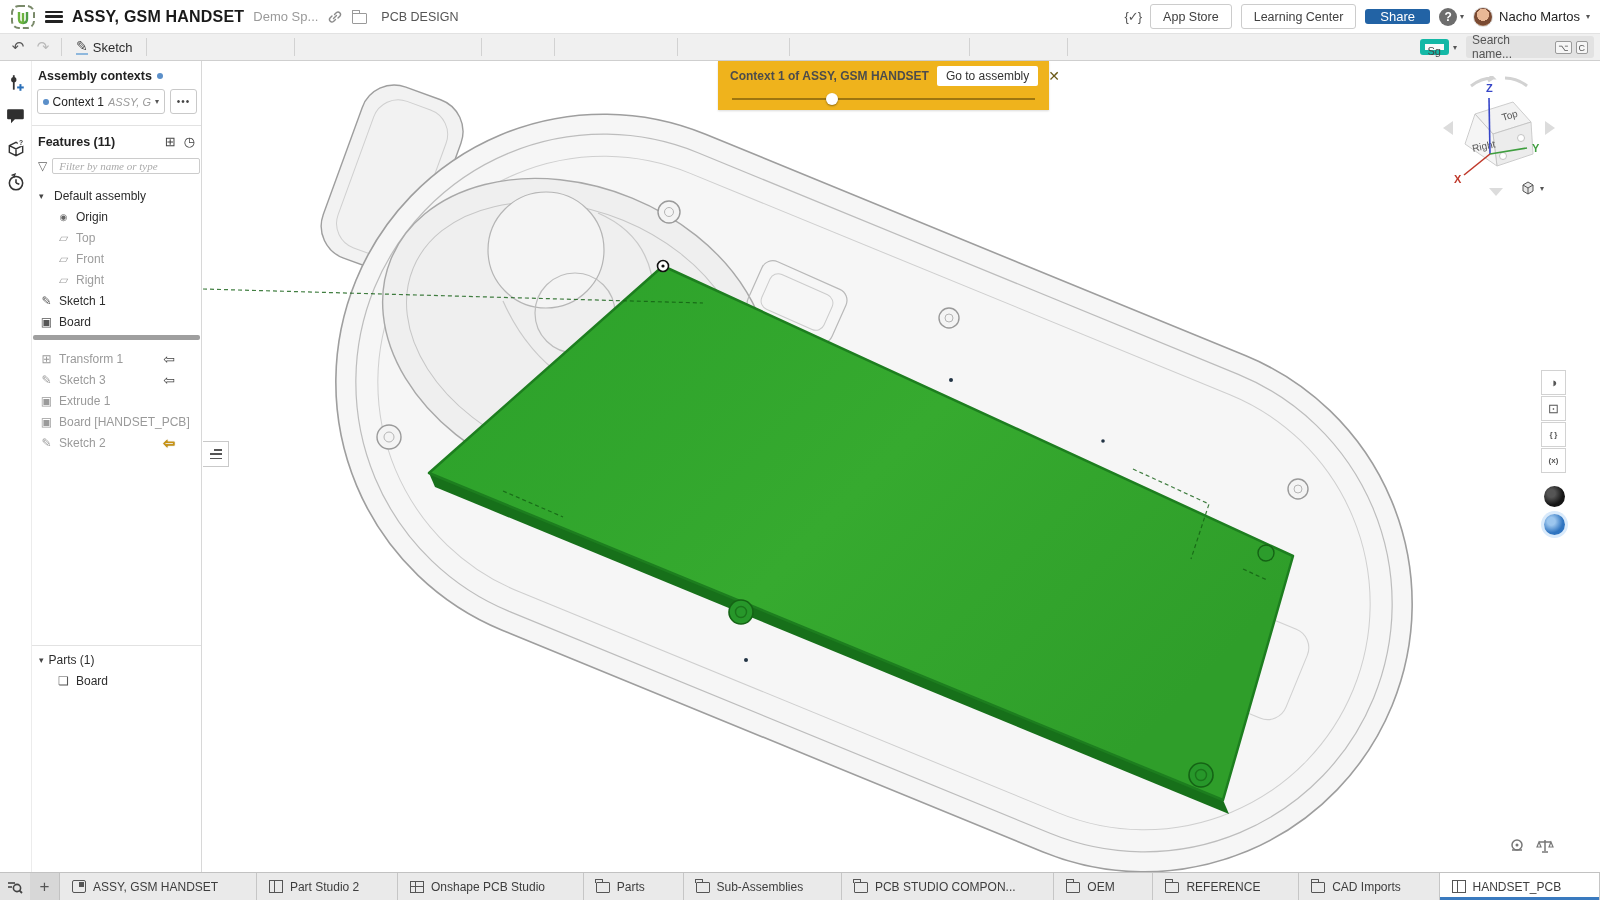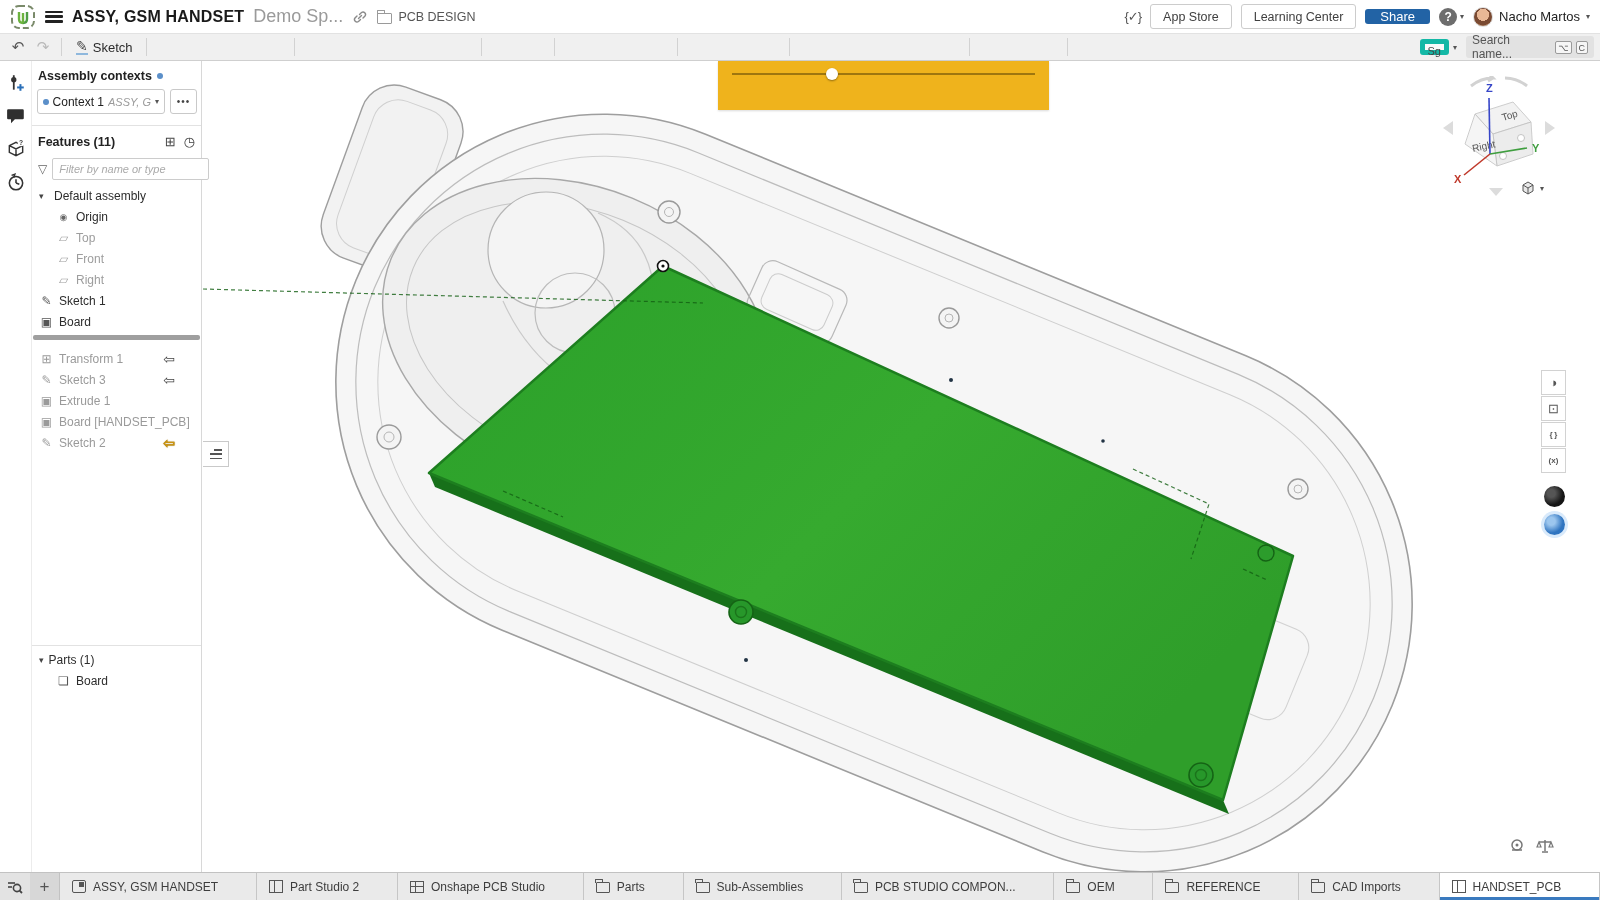--- a/index.html
+++ b/index.html
@@ -5,23 +5,23 @@
   *{box-sizing:border-box;margin:0;padding:0}
   html,body{width:1600px;height:900px;overflow:hidden;background:#fff;
     font-family:"Liberation Sans",sans-serif;color:#333;-webkit-font-smoothing:antialiased}
   
   .topbar{position:absolute;left:0;top:0;right:0;height:33px;background:#fff;
     display:flex;align-items:center;padding:0 10px;gap:9px;z-index:40}
   .logo{width:26px;height:26px;flex:none}
   .hamb{width:18px;height:12px;display:flex;flex-direction:column;justify-content:space-between;cursor:pointer}
   .hamb i{height:2.5px;background:#222;border-radius:1px}
   .doctitle{font-size:16px;font-weight:bold;color:#1a1a1a;letter-spacing:.2px;white-space:nowrap}
-  .docsub{font-size:18px;color:#9a9a9a;white-space:nowrap}
+  .docsub{font-size:13px;color:#9a9a9a;white-space:nowrap}
   .linkicon{color:#8a8a8a}
-  .crumb{display:flex;align-items:center;gap:6px;font-size:12.5px;color:#555}
+  .crumb{display:flex;align-items:center;gap:14px;font-size:12.5px;color:#555}
   .foldico{width:15px;height:11px;border:1.5px solid #9a9a9a;border-radius:1px;position:relative;margin-top:3px}
   .foldico::before{content:"";position:absolute;top:-4px;left:-1.5px;width:6px;height:3px;
     border:1.5px solid #9a9a9a;border-bottom:none;border-radius:1px 1px 0 0}
   .spacer{flex:1}
   .fsglyph{font-size:13px;color:#555;letter-spacing:-1px;white-space:nowrap}
   .tb-btn{height:25px;border:1px solid #ccc;border-radius:3px;background:#fff;font-size:12.5px;
     color:#404040;padding:0 12px;display:flex;align-items:center;white-space:nowrap;cursor:pointer}
   .share-btn{height:15px;border-radius:3px;background:#2263a5;color:#fff;font-size:13px;
     padding:0 15px;display:flex;align-items:center;cursor:pointer}
   .help{width:18px;height:18px;border-radius:50%;background:#6d6d6d;color:#fff;font-size:12px;
@@ -66,22 +66,22 @@
   .ctxsel .doc{font-size:11px;color:#9a9a9a;font-style:italic;white-space:nowrap;overflow:hidden}
   .morebtn{position:absolute;top:28px;right:4px;width:27px;height:25px;border:1px solid #c9c9c9;
     border-radius:3px;display:flex;align-items:center;justify-content:center;font-size:10px;
     letter-spacing:1px;color:#444;cursor:pointer;background:#fff}
   .pdiv{position:absolute;left:0;right:0;height:1px;background:#e2e2e2}
   .feat-head{position:absolute;top:73px;left:6px;right:6px;display:flex;align-items:center}
   .feat-head .t{font-weight:bold;font-size:12.5px;color:#222;flex:1}
   .feat-head .ic{color:#444;font-size:13px;margin-left:8px;cursor:pointer}
   .filterrow{position:absolute;top:97px;left:6px;right:6px;display:flex;align-items:center;gap:5px}
   .funnel{color:#666;font-size:12px;cursor:pointer}
-  .filterrow input{flex:1;height:22px;border:1px solid #ccc;border-radius:2px;font-size:11px;
-    font-style:italic;padding:0 6px;color:#444;font-family:Liberation Sans, sans-serif}
+  .filterrow input{flex:1;height:16px;border:1px solid #ccc;border-radius:2px;font-size:11px;
+    font-style:italic;padding:0 6px;color:#444;font-family:Liberation Serif, serif}
   .filterrow input::placeholder{color:#aaa}
   .tree{position:absolute;top:124px;left:0;right:0}
   .trow{height:21px;display:flex;align-items:center;padding-left:7px;gap:5px;cursor:pointer;position:relative}
   .trow .tc{font-size:9px;color:#444;width:10px}
   .trow .tc:empty{display:none}
   .trow .tg{font-size:12px;color:#555;width:15px;text-align:center}
   .trow .tg:empty{display:none}
   .trow .tl{font-size:12px;color:#2d2d2d;white-space:nowrap;overflow:hidden}
   .trow.ind{padding-left:24px}
   .trow.plane .tl,.trow.plane .tg{color:#9d9d9d}
@@ -493,20 +493,25 @@
     <g fill="none" stroke="#b5b5b5" stroke-width="1">
       <circle cx="466" cy="151" r="4.5"></circle>
       <circle cx="746" cy="257" r="4"></circle>
       <circle cx="186" cy="376" r="5"></circle>
       <circle cx="1095" cy="428" r="4"></circle>
     </g>
   </svg>
 </div>
 
 <div class="banner">
+  <div class="row1">
+    <span class="txt">Context 1 of ASSY, GSM HANDSET</span>
+    <span class="gobtn">Go to assembly</span>
+    <span class="close">✕</span>
+  </div>
   <div class="slider">
     <div class="knob" style="left:31%"></div>
   </div>
 </div>
 
 <div class="viewcube">
   <svg width="124" height="122" viewBox="0 0 124 122">
 
     <g fill="#dcdcdc">
       <polygon points="6,52 16,45 16,59"></polygon>

